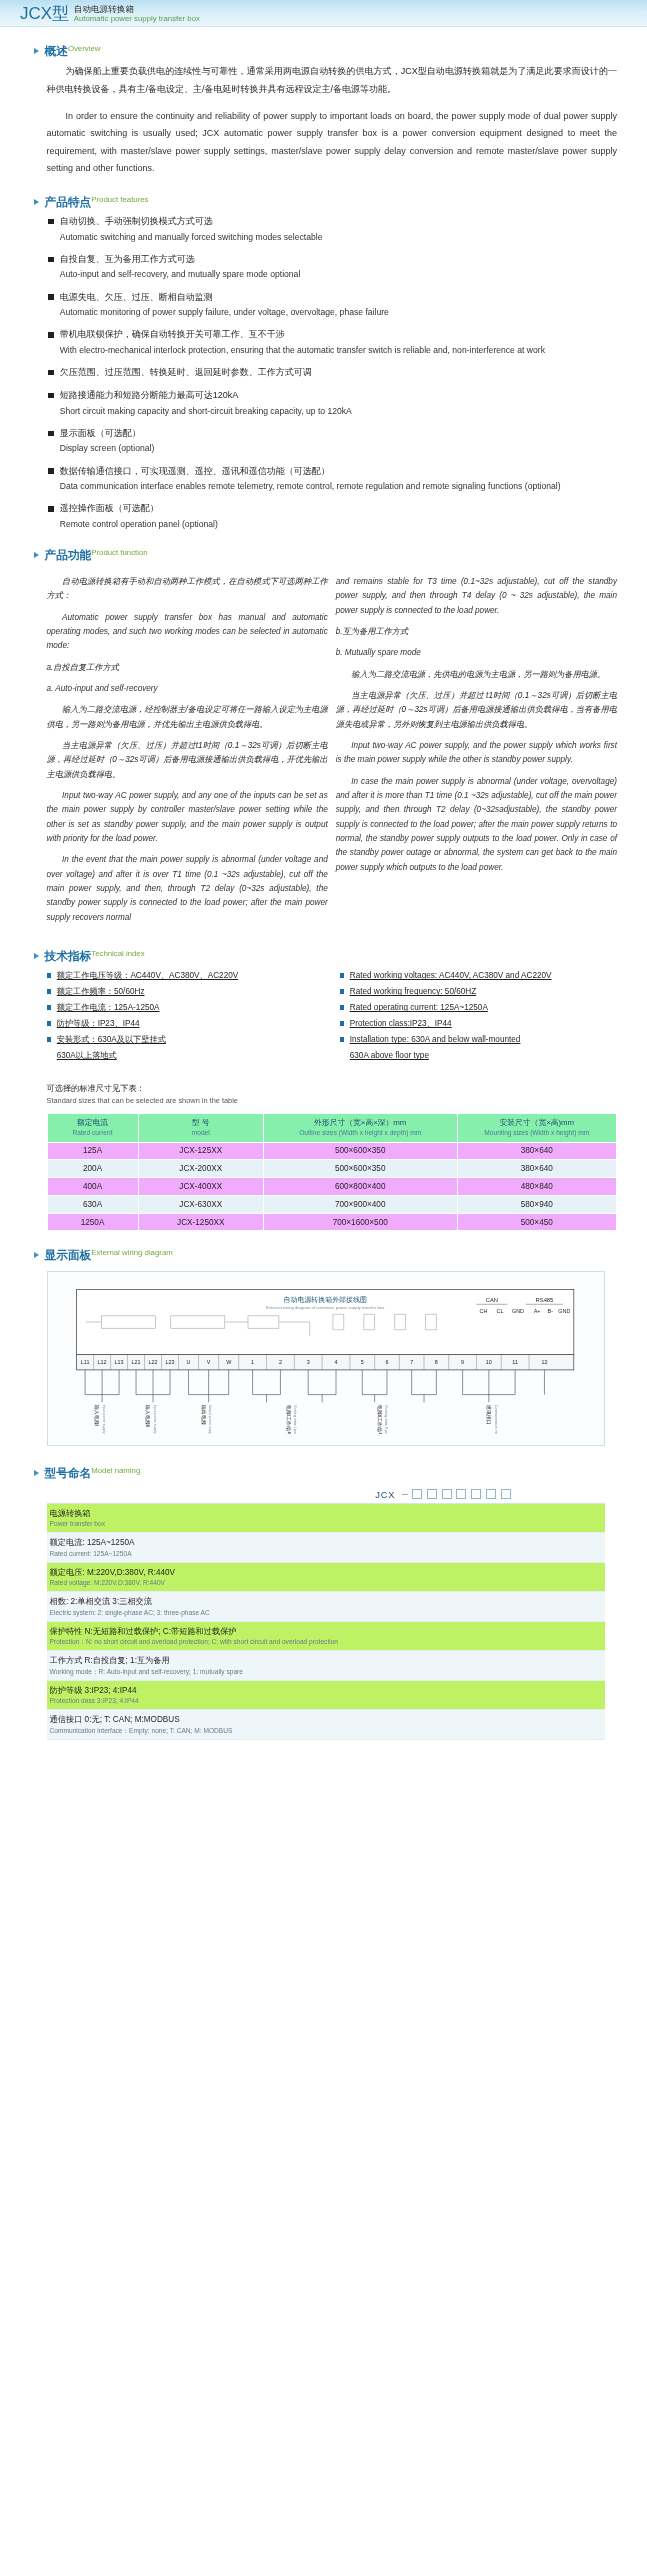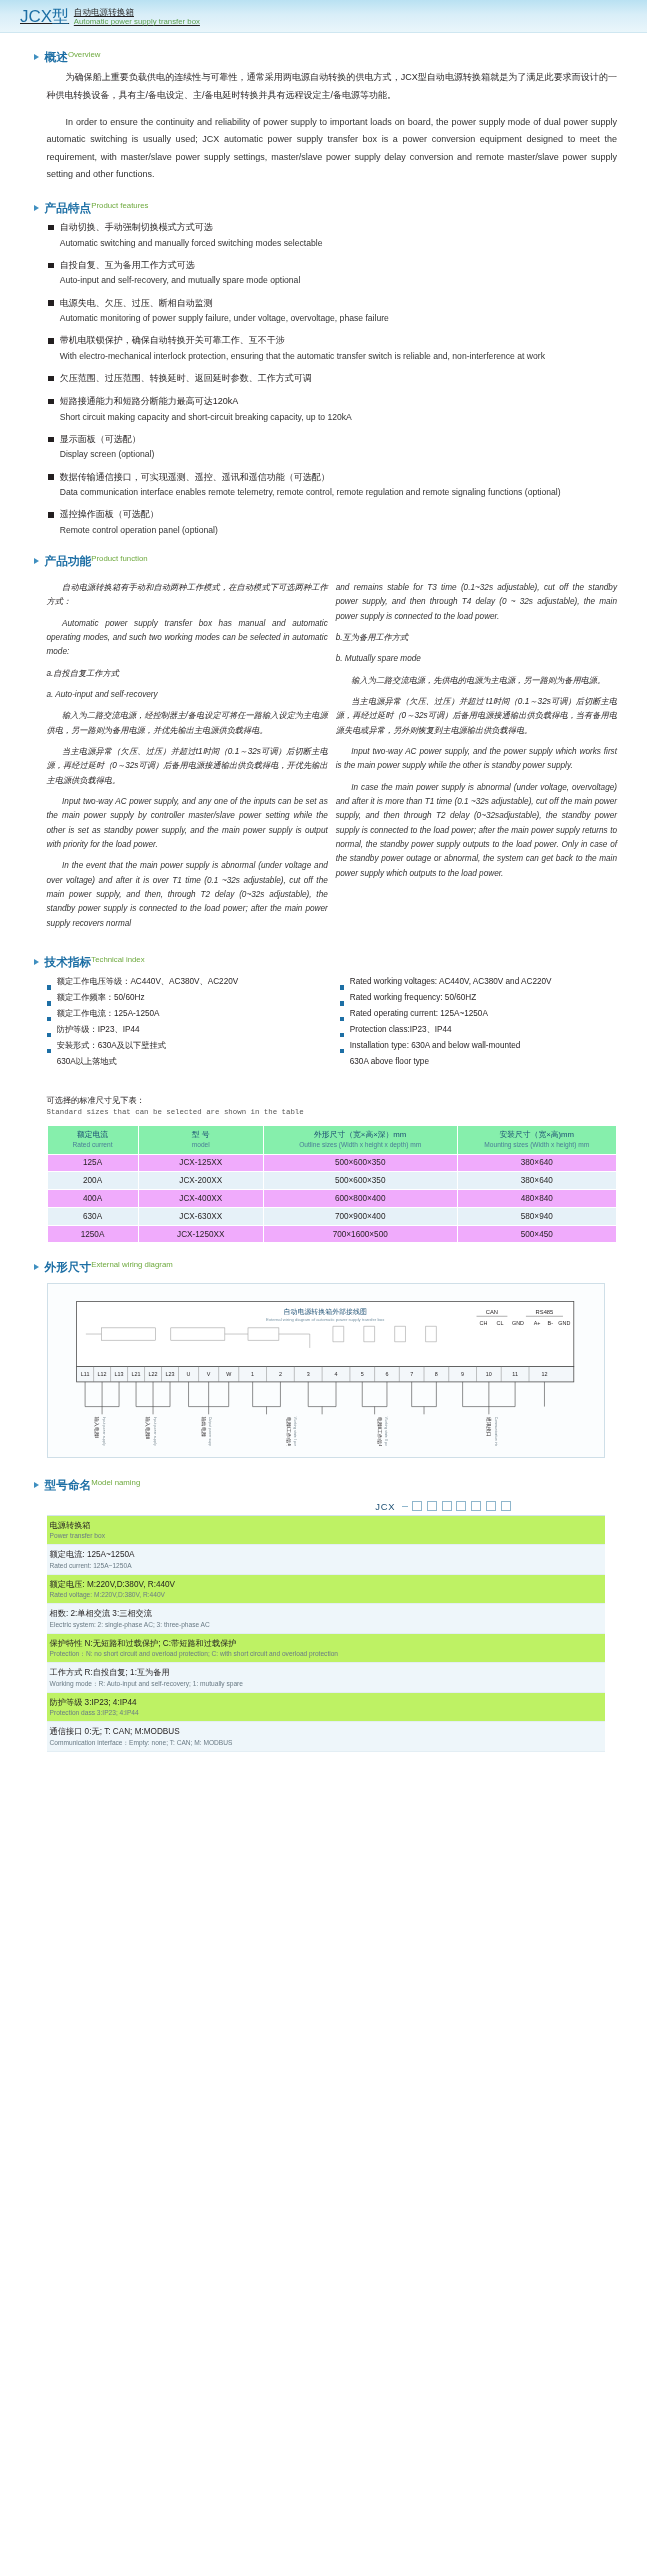--- a/index.html
+++ b/index.html
@@ -8,27 +8,26 @@
     width: 648px;
     background: #ffffff;
     font-family: "Liberation Sans", sans-serif;
     color: #231f20;
     font-size: 8.6px;
   }
   .page { width: 648px; position: relative; padding: 0; }
 
   
   .header {
-    height: 33px;
+    height: 27px;
     background: linear-gradient(to bottom, #b9e1f2 0%, #d8eef8 45%, #eaf6fb 100%);
     display: flex;
     align-items: center;
     padding-left: 20px;
     border-bottom: 0.8px solid #cfe7f1;
-    text-decoration: underline;
   }
   .header .title-cn {
     font-size: 17px;
     color: #1d6fa5;
     letter-spacing: 0px;
     font-weight: normal;
   }
   .header .title-sub {
     margin-left: 4.7px;
     font-size: 8.6px;
@@ -124,32 +123,33 @@
   
   .tech-grid {
     display: flex;
     gap: 15.6px;
     padding-left: 12.5px;
     margin-top: 4.7px;
   }
   .tech-col { flex: 1 1 0; }
   .tech-item {
     display:flex;
-    align-items: flex-end;
+    align-items: flex-start;
     font-size: 8.2px;
     line-height: 1.85;
     margin-bottom: 0.8px;
+    text-decoration: underline;
   }
   .tech-item .sq {
     width: 4.7px; height: 4.7px;
     background: #1d6fa5;
     margin-top: 4.7px; margin-right: 5.5px;
     flex: 0 0 auto;
   }
-  .tech-note { padding-left: 12.5px; margin-top: 24px; font-family: Liberation Mono, monospace; }
+  .tech-note { padding-left: 12.5px; margin-top: 18px; }
   .tech-note .cn { font-size: 8.2px; color:#231f20; line-height:1.6; }
   .tech-note .en { font-size: 7.4px; color:#555; line-height:1.6; }
 
   
   table.spec {
     width: calc(100% - 12.5px);
     margin-left: 12.5px;
     border-collapse: collapse;
     margin-top: 6.2px;
     font-size: 8.2px;
@@ -456,21 +456,21 @@
           <td>500×450</td>
         </tr>
       </tbody>
     </table>
   </div>
 
   <div class="sec">
     <div class="sec-head">
       <span class="tri"></span>
       <span class="txt">
-        <span class="cn">外形尺寸</span>
+        <span class="cn">显示面板</span>
         <span class="en">External wiring diagram</span>
       </span>
     </div>
 
     <div class="wiring-wrap">
       <svg viewBox="0 0 700 200" width="100%" height="156" style="font-size:11px">
 
         <rect x="28" y="14" width="644" height="84" fill="#ffffff" stroke="#4a4a4a" stroke-width="1"></rect>
 
         <text x="350" y="30" font-family="Liberation Sans, sans-serif" font-size="9" fill="#1c4f73" text-anchor="middle">自动电源转换箱外部接线图</text>

